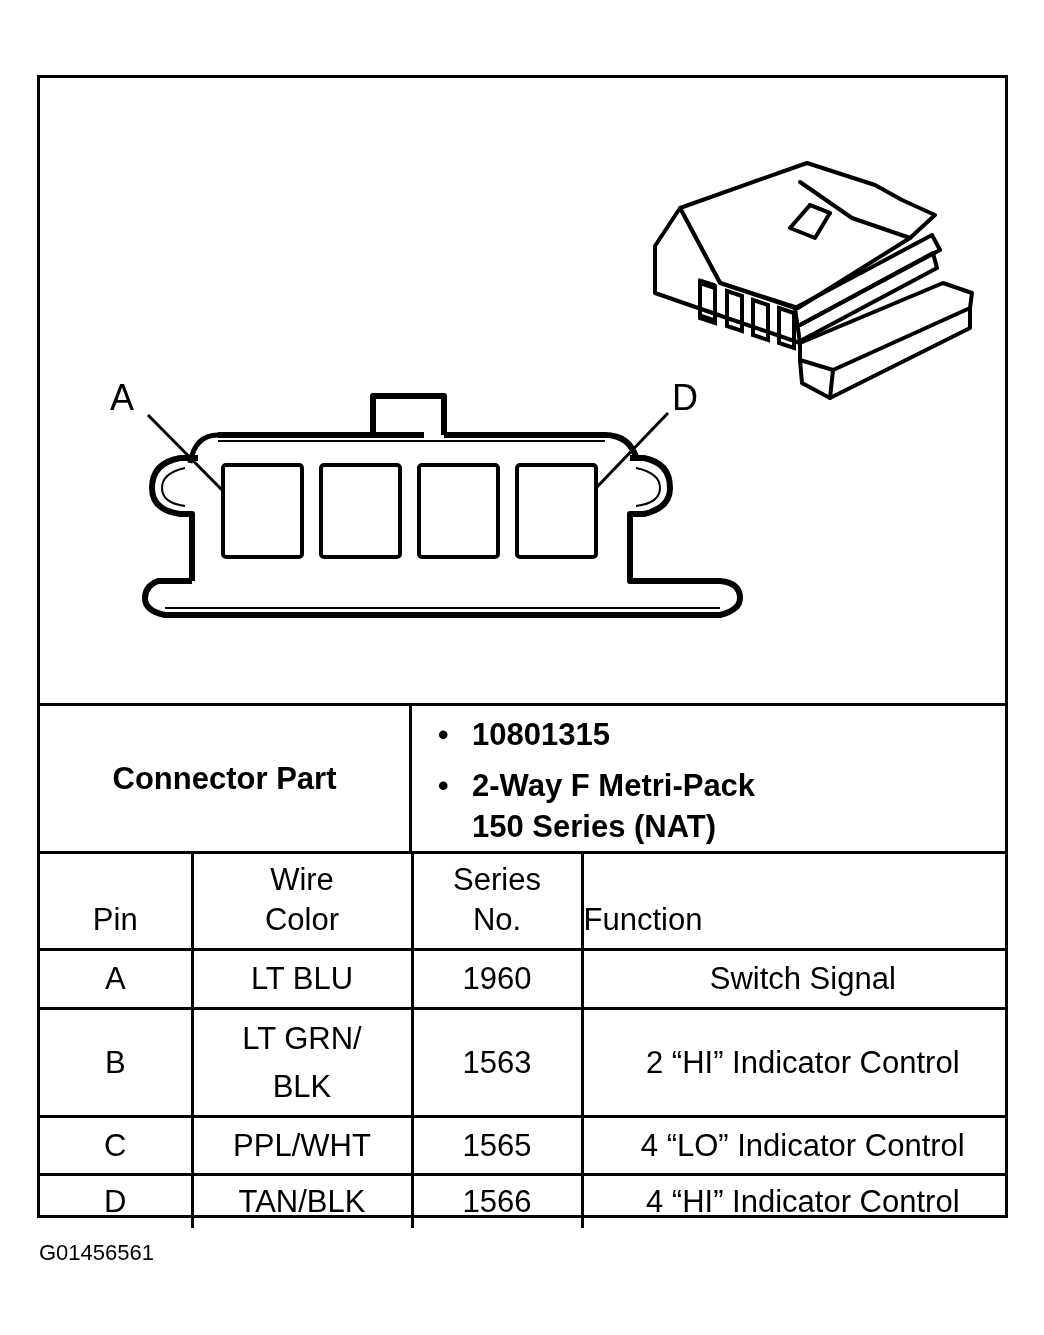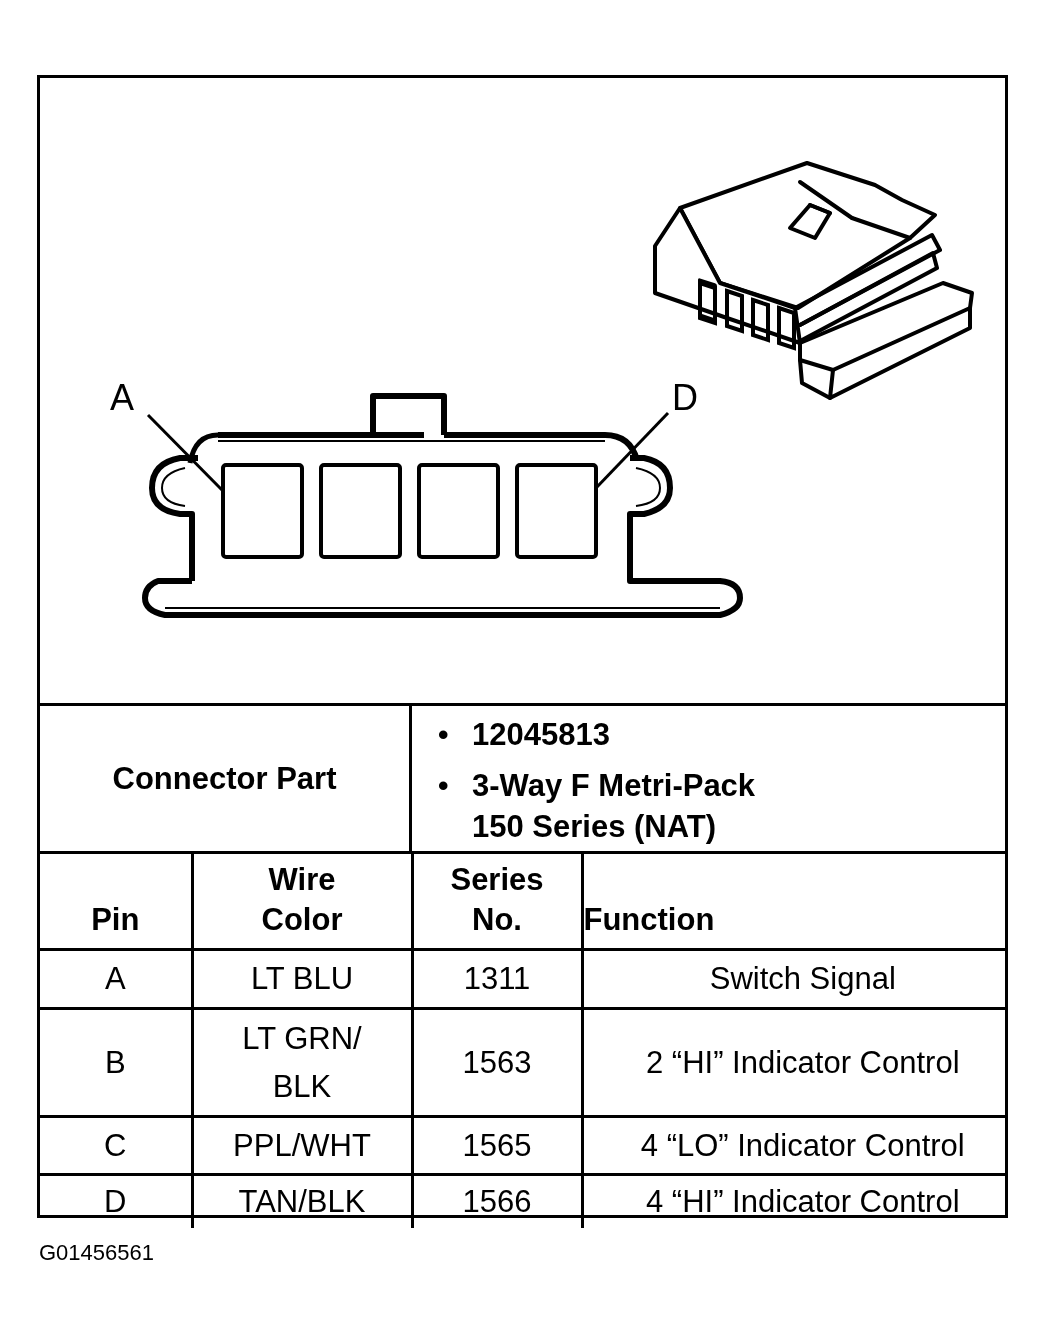--- a/index.html
+++ b/index.html
@@ -20,21 +20,21 @@
                  box-sizing: border-box; font-weight: bold; font-size: 31px; line-height: 41px; }
     .info-item { position: relative; margin: 0; }
     .bullet { position: absolute; left: -34px; top: 0; font-size: 30px; }
     table.pins { position: absolute; left: 0; top: 773px; width: 965px; border-collapse: collapse;
                  table-layout: fixed; }
     table.pins th, table.pins td { border: 3px solid #000; padding: 0; font-size: 31px; }
     table.pins tr:first-child th { border-top: 3px solid #000; }
     table.pins tr > *:first-child { border-left: none; }
     table.pins tr > *:last-child { border-right: none; }
     table.pins tr:last-child td { border-bottom: none; }
-    th { font-weight: bold; line-height: 40px; height: 97px; box-sizing: border-box; vertical-align: bottom; padding-bottom: 8px !important; }
+    th { font-weight: normal; line-height: 40px; height: 97px; box-sizing: border-box; vertical-align: bottom; padding-bottom: 8px !important; }
     td { font-weight: normal; line-height: 48px; text-align: center; }
     td.func { text-align: center; padding-left: 17px !important; }
     th.func-h { text-align: left; }
     .row-a td { height: 56px; }
     .row-b td { height: 105px; }
     .row-c td { height: 55px; }
     .row-d td { height: 52px; }
     .footer-id { position: absolute; left: 39px; top: 1240px; font-size: 22px; font-weight: normal; }
   </style>
 </head>
@@ -103,25 +103,25 @@
 
   <div class="info-row">
     <div class="info-label">
       <div>
         <div>Connector Part</div>
       </div>
     </div>
     <div class="info-list">
       <div class="info-item">
         <span class="bullet">•</span>
-        <span>12045813</span>
+        <span>10801315</span>
       </div>
       <div class="info-item" style="margin-top:10px;">
         <span class="bullet">•</span>
-        <div>3-Way F Metri-Pack</div>
+        <div>2-Way F Metri-Pack</div>
         <div>150 Series (NAT)</div>
       </div>
     </div>
   </div>
 
   <table class="pins">
     <colgroup>
       <col style="width:152px">
       <col style="width:220px">
       <col style="width:170px">
@@ -136,21 +136,21 @@
       </th>
       <th>
         <div>Series</div>
         <div>No.</div>
       </th>
       <th class="func-h"><span>Function</span></th>
     </tr>
     <tr class="row-a">
       <td>A</td>
       <td>LT BLU</td>
-      <td>1311</td>
+      <td>1960</td>
       <td class="func">Switch Signal</td>
     </tr>
     <tr class="row-b">
       <td>B</td>
       <td>
         <div>LT GRN/</div>
         <div>BLK</div>
       </td>
       <td>1563</td>
       <td class="func">2 “HI” Indicator Control</td>

